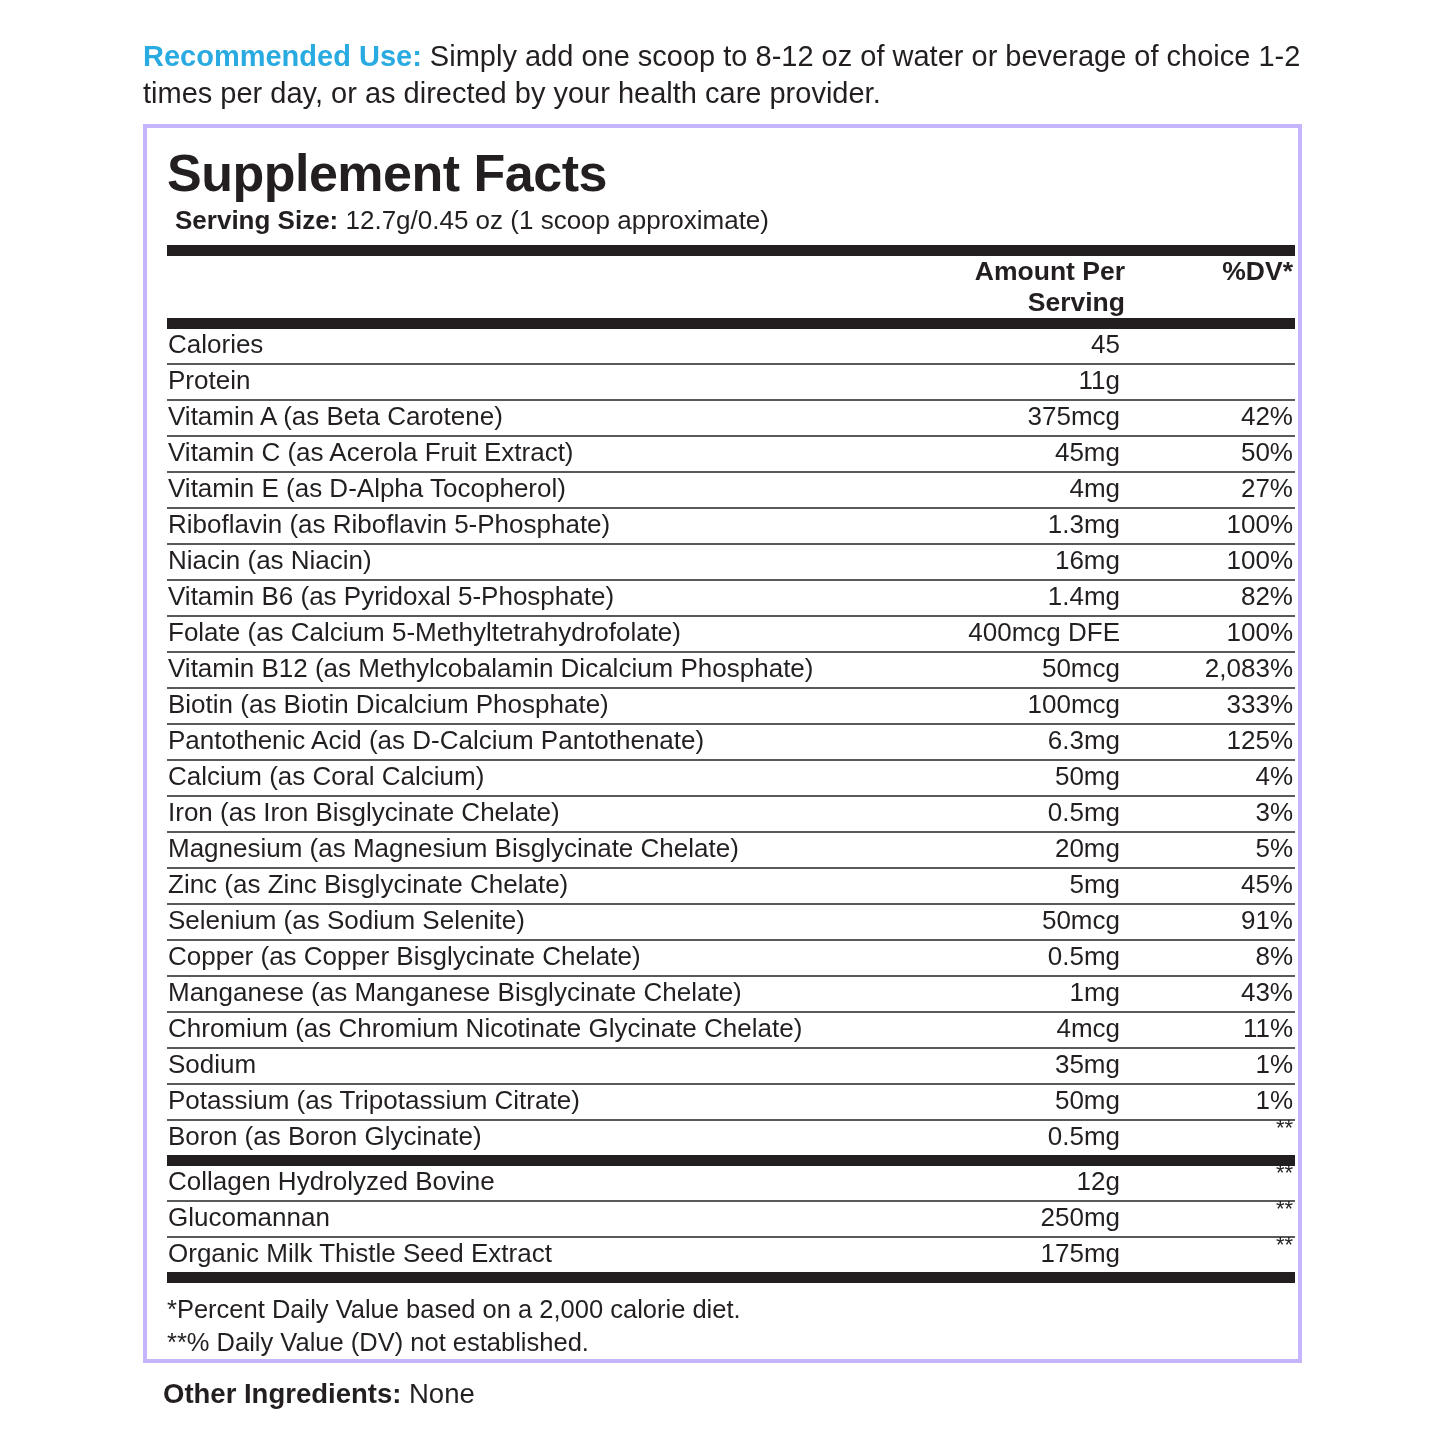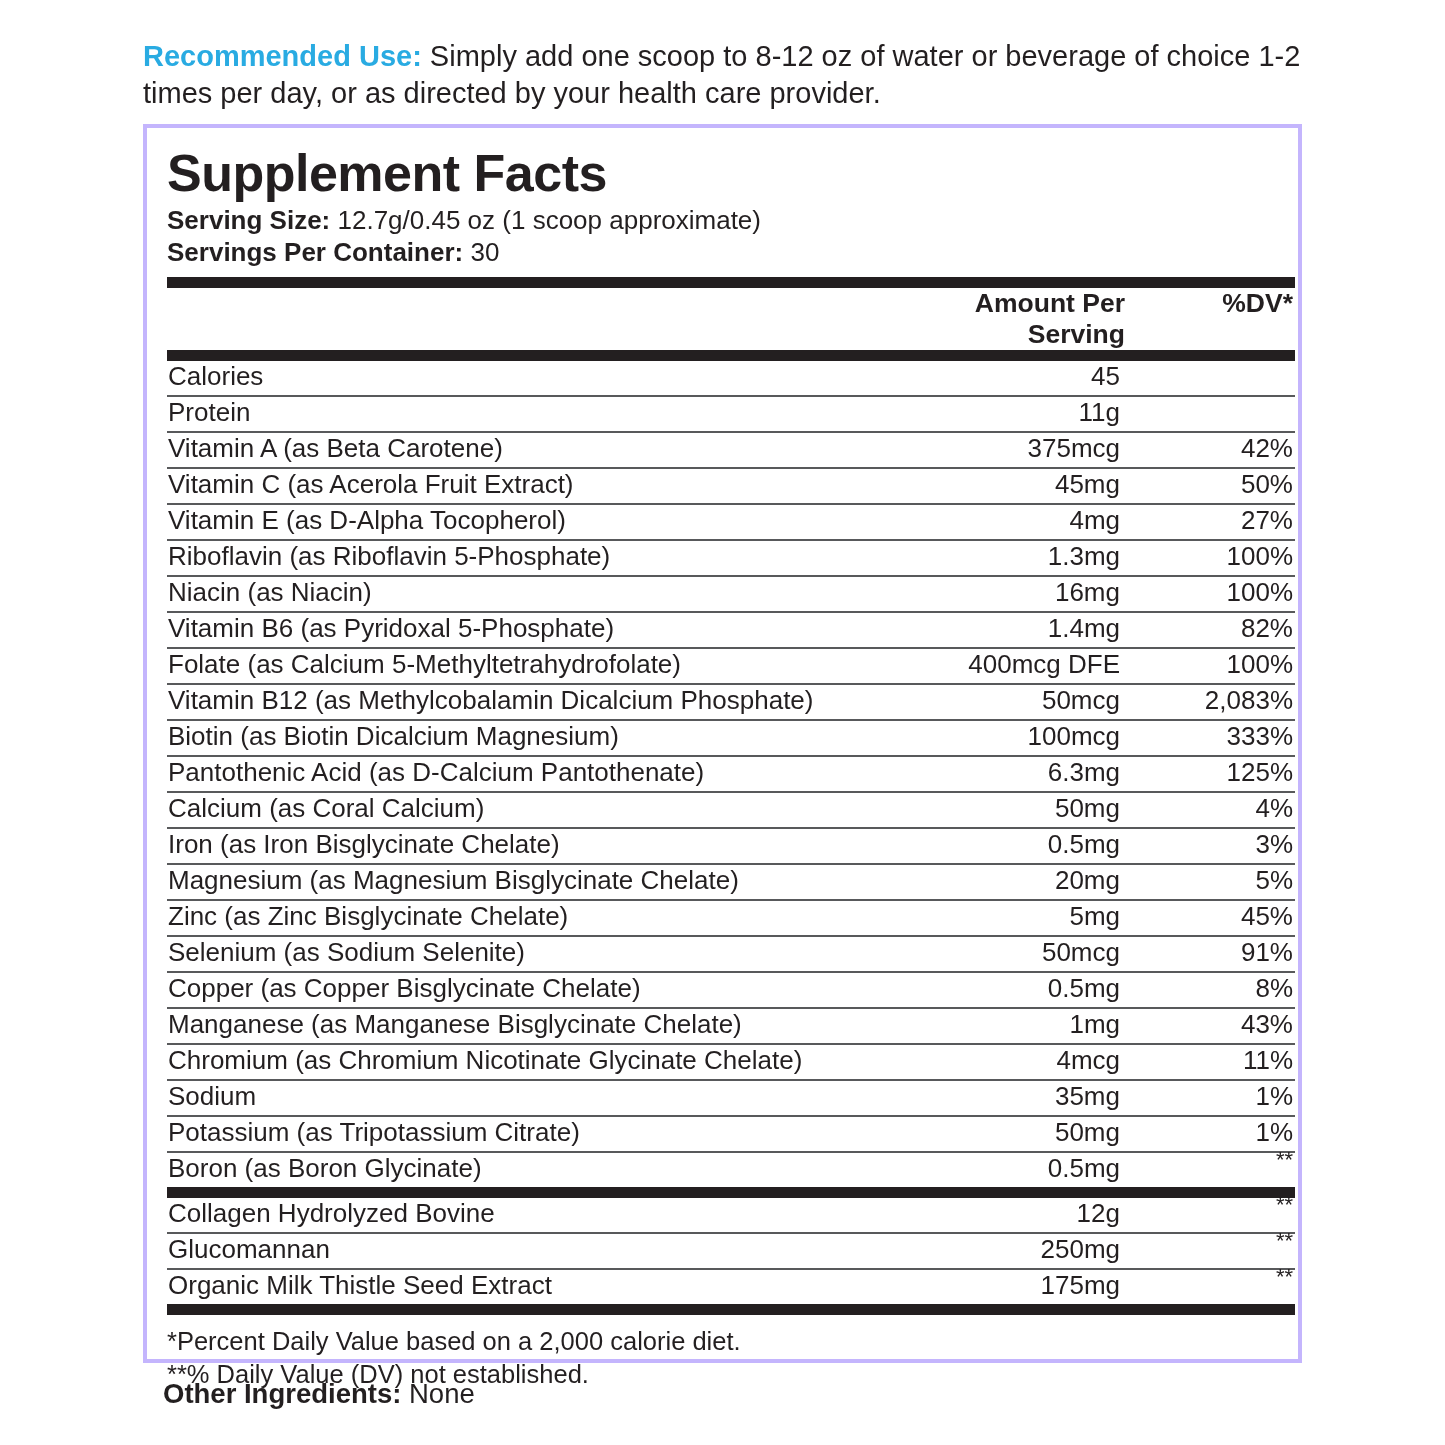--- a/index.html
+++ b/index.html
@@ -53,21 +53,21 @@
     font-weight: bold;
     letter-spacing: -0.5px;
     line-height: 62px;
     color: #231f20;
   }
   .serving-line {
     font-size: 26px;
     line-height: 32px;
     color: #231f20;
   }
-  .serving-line .k { font-weight: bold; }
+  .serving-line .k { font-weight: bold; margin-left: 8px; }
 
   .rule-thick {
     height: 11px;
     background: #231f20;
     margin-top: 9px;
   }
 
   
   table.sf {
     width: 100%;
@@ -135,23 +135,20 @@
   <span class="label">Recommended Use:</span><span> Simply add one scoop to 8-12 oz of water or beverage of choice 1-2 times per day, or as directed by your health care provider.</span>
 </div>
 
 <div id="panel">
   <div id="panel-inner">
 
     <div id="sf-title">Supplement Facts</div>
 
     <div class="serving-line">
       <span class="k">Serving Size:</span><span> 12.7g/0.45 oz (1 scoop approximate)</span>
-    </div>
-    <div class="serving-line">
-      <span class="k">Servings Per Container:</span><span> 30</span>
     </div>
 
     <div class="rule-thick"></div>
 
     <table class="sf">
       <colgroup>
           <col class="c-name">
           <col class="c-amt">
           <col class="c-dv">
         </colgroup>
@@ -217,21 +214,21 @@
             <td class="name">Folate (as Calcium 5-Methyltetrahydrofolate)</td>
             <td class="amt">400mcg DFE</td>
             <td class="dv">100%</td>
           </tr>
           <tr class="item">
             <td class="name">Vitamin B12 (as Methylcobalamin Dicalcium Phosphate)</td>
             <td class="amt">50mcg</td>
             <td class="dv">2,083%</td>
           </tr>
           <tr class="item">
-            <td class="name">Biotin (as Biotin Dicalcium Magnesium)</td>
+            <td class="name">Biotin (as Biotin Dicalcium Phosphate)</td>
             <td class="amt">100mcg</td>
             <td class="dv">333%</td>
           </tr>
           <tr class="item">
             <td class="name">Pantothenic Acid (as D-Calcium Pantothenate)</td>
             <td class="amt">6.3mg</td>
             <td class="dv">125%</td>
           </tr>
           <tr class="item">
             <td class="name">Calcium (as Coral Calcium)</td>

